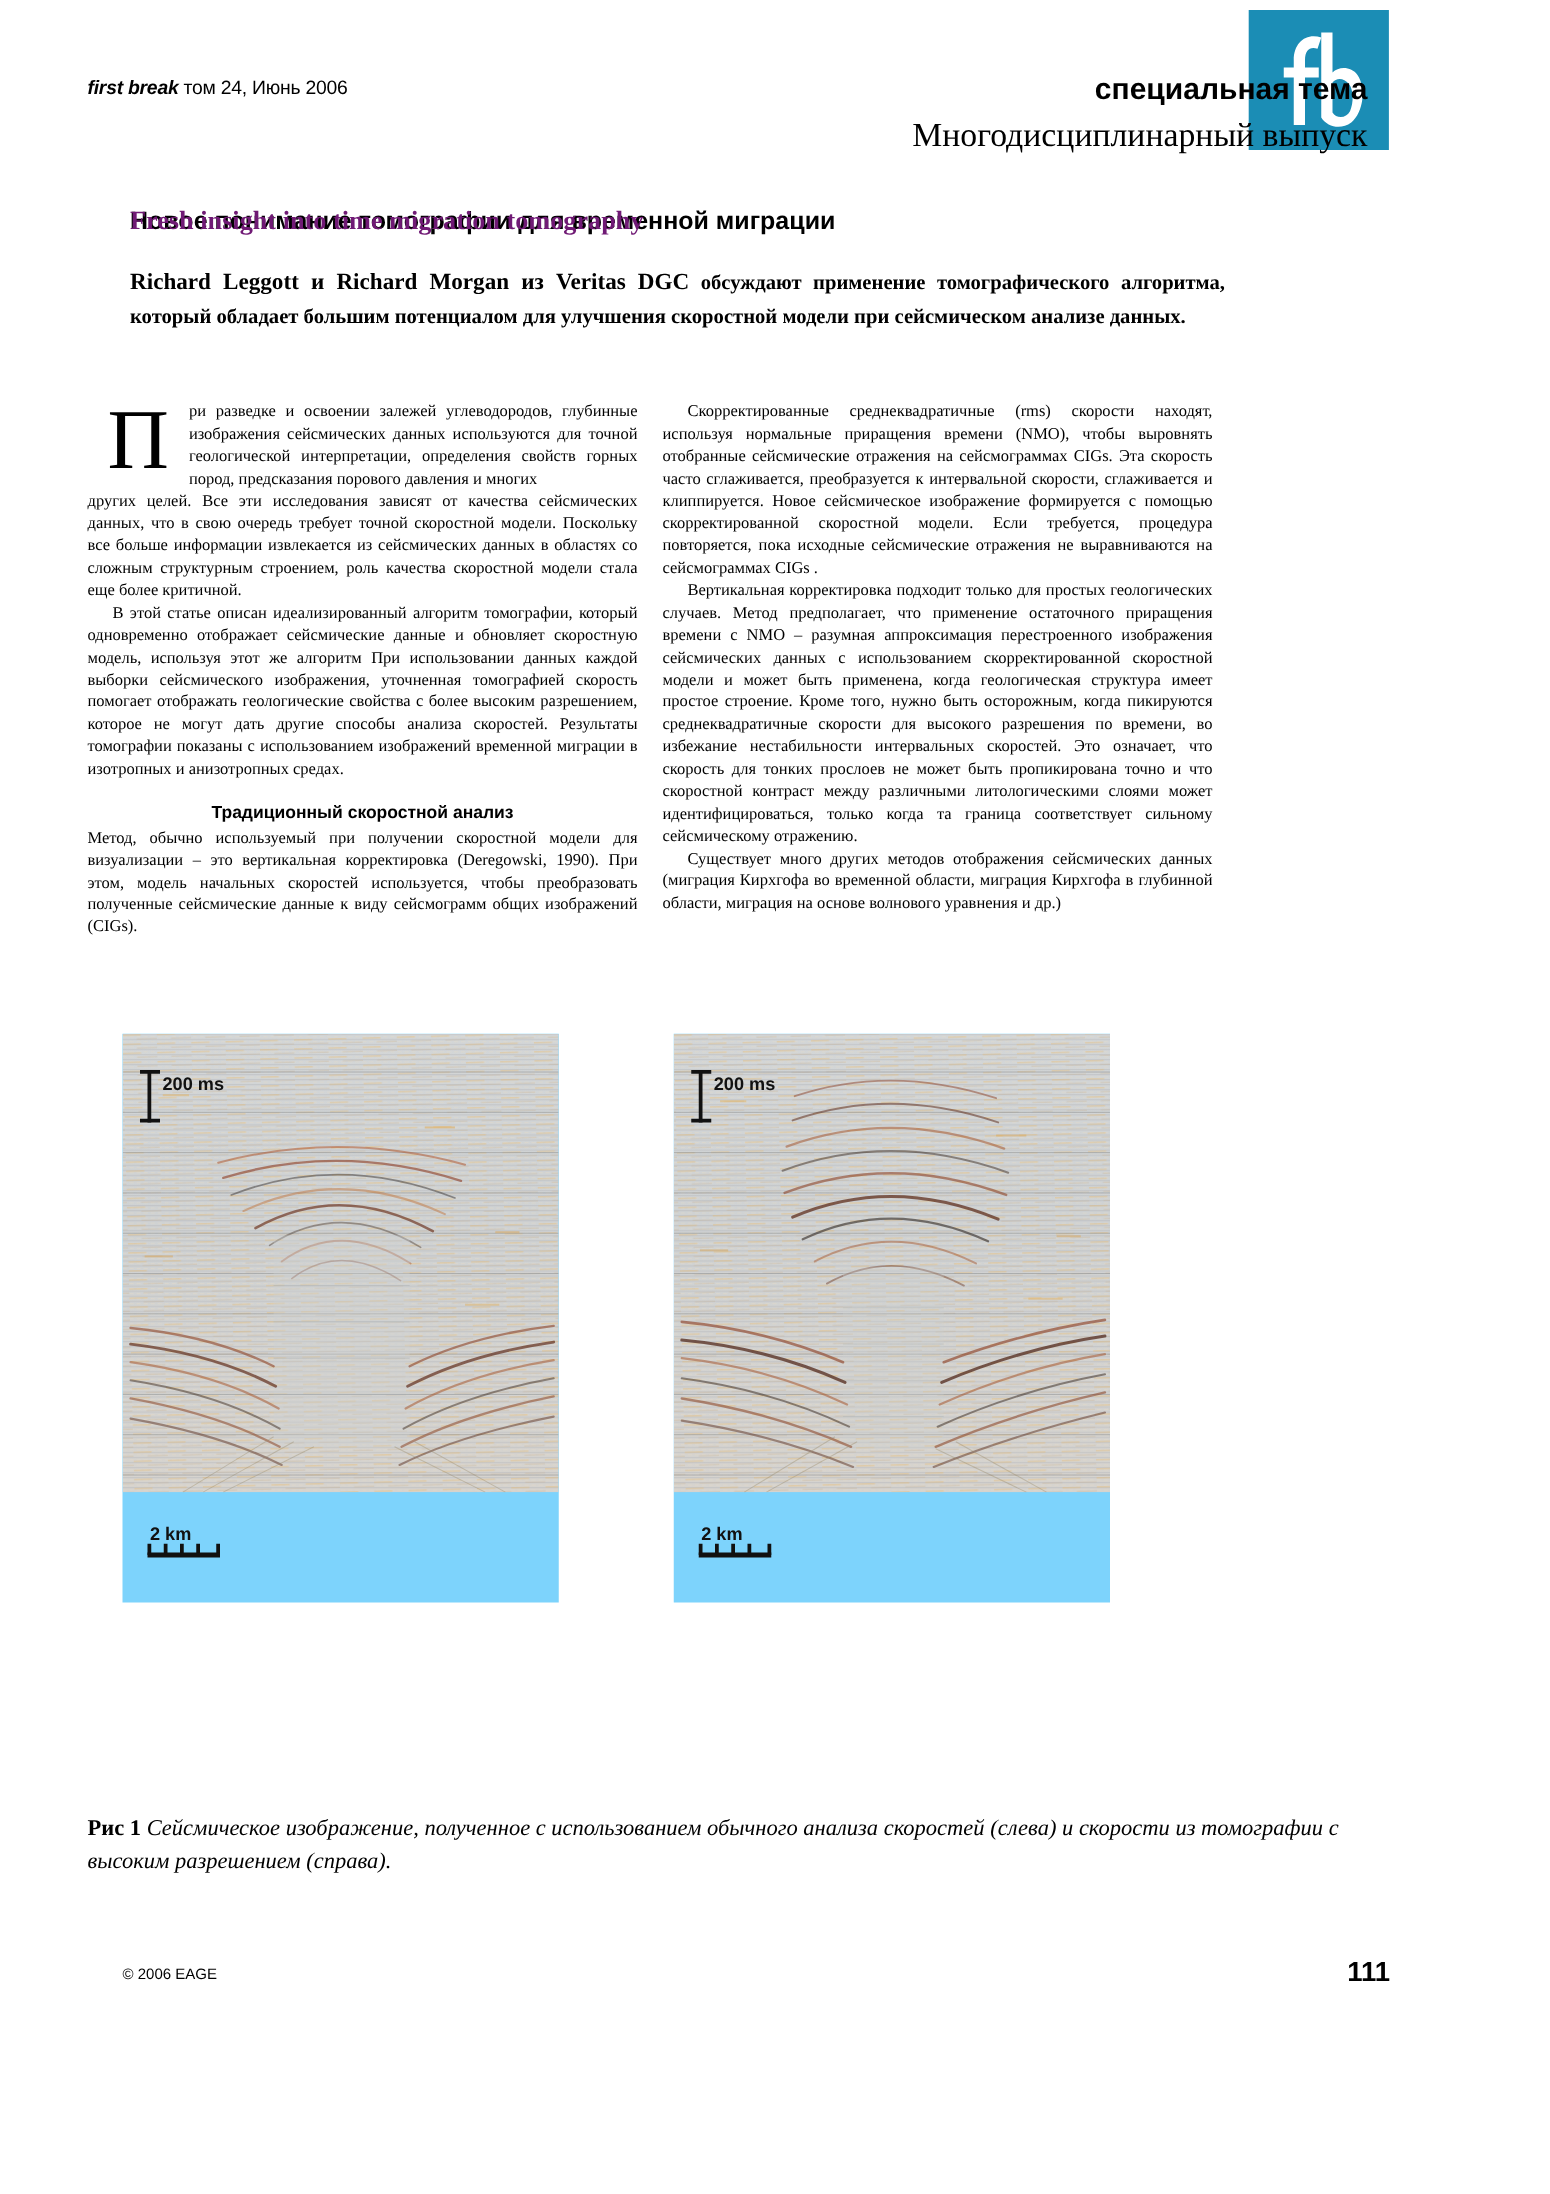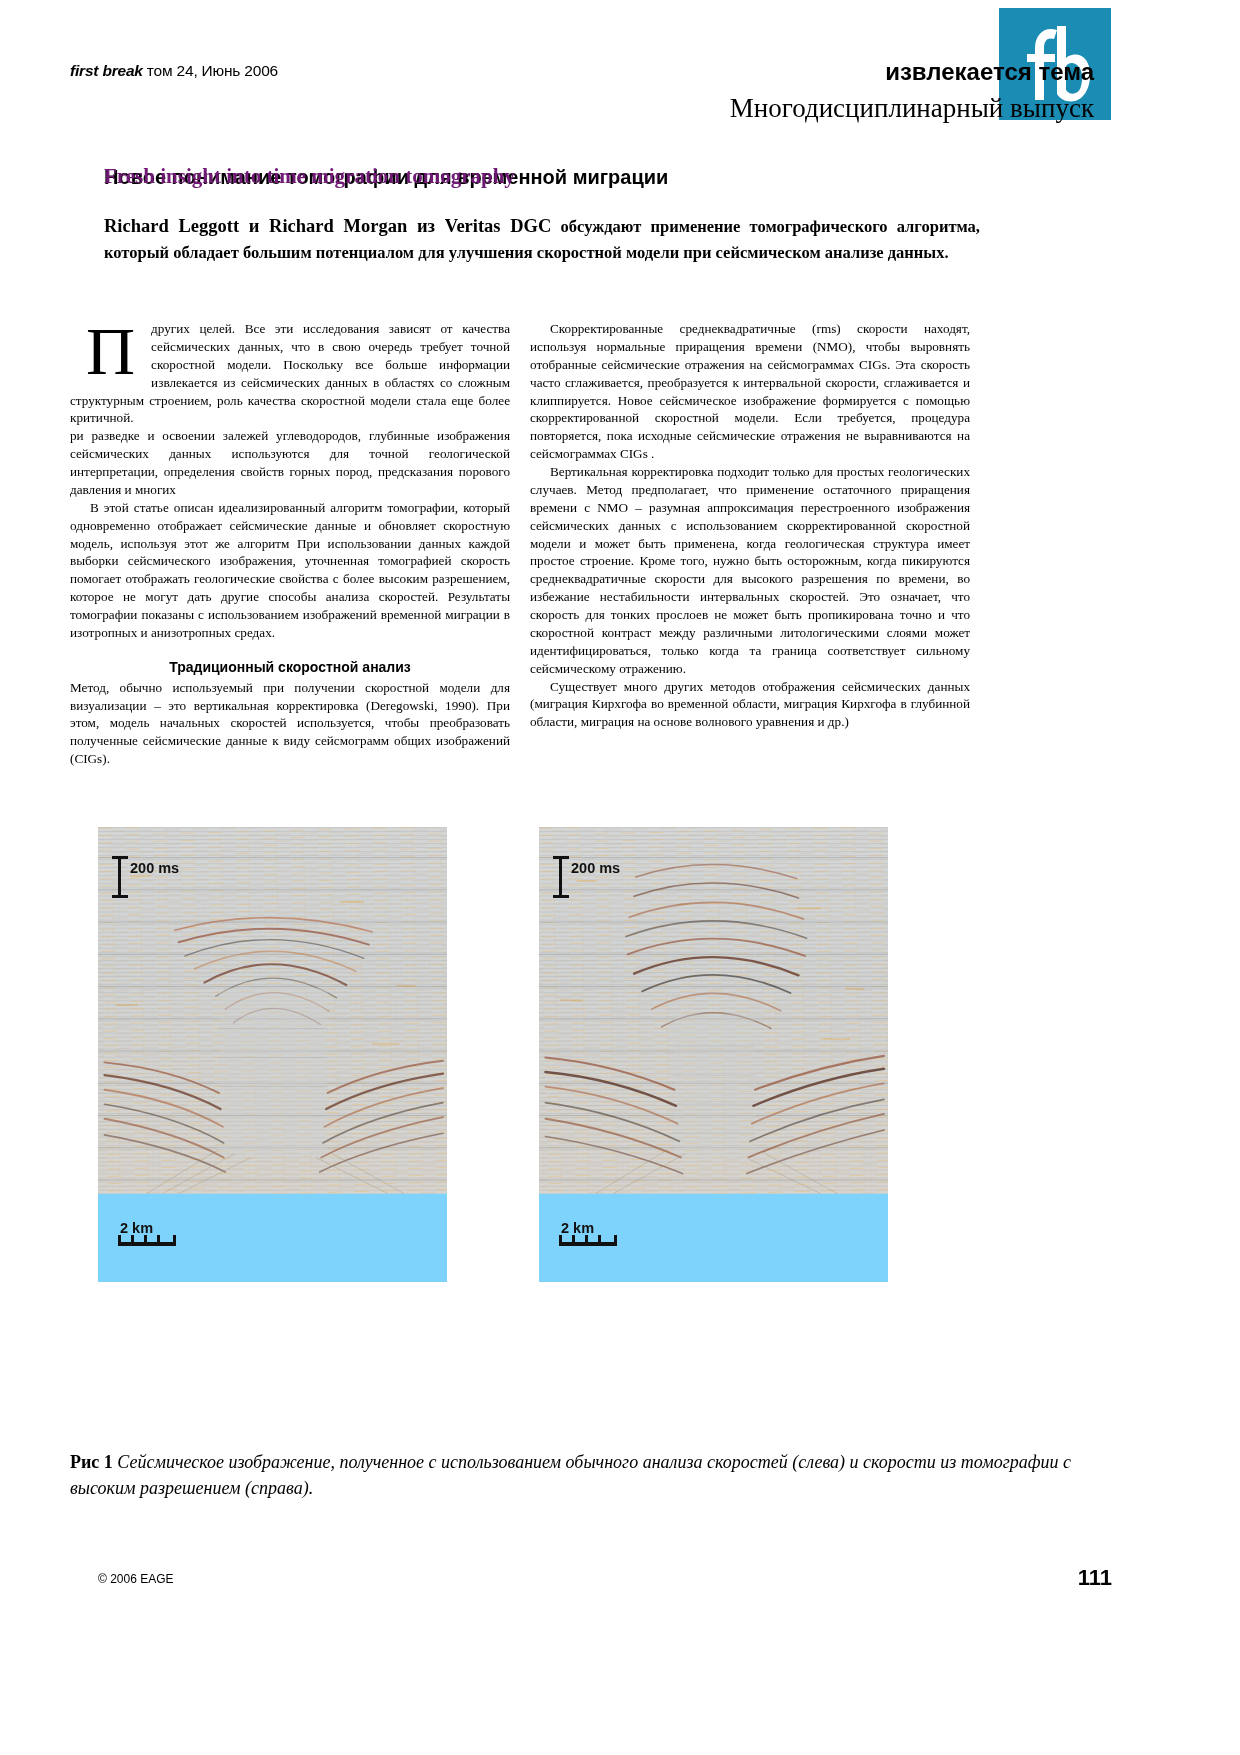--- a/index.html
+++ b/index.html
@@ -260,35 +260,35 @@
         <path d="M58 18 L67 18 L67 50 C72 45, 82 45, 87 52 C94 62, 92 82, 82 90 C74 96, 63 94, 58 86 Z
                  M67 58 L67 82 C70 87, 78 87, 81 81 C84 74, 84 64, 80 59 C76 54, 70 54, 67 58 Z"></path>
       </g>
     </svg>
   </div>
 
   <div class="masthead">
     <span class="fb-italic">first break</span><span> том 24, Июнь 2006</span>
   </div>
 
-  <div class="special-topic">извлекается тема</div>
+  <div class="special-topic">специальная тема</div>
   <div class="issue-line">Многодисциплинарный выпуск</div>
 
   <div class="title-ru">Новое понимание томографии для временной миграции</div>
   <div class="title-en">Fresh insight into time migration tomography</div>
 
   <div class="abstract">
     <span class="big">Richard Leggott и Richard Morgan из Veritas DGC</span><span> обсуждают применение томографического алгоритма, который обладает большим потенциалом для улучшения скоростной модели при сейсмическом анализе данных.</span>
   </div>
 
   <div class="col col-left">
     <div class="dropcap-para">
       <span class="dropcap">П</span>
+      <p>ри разведке и освоении залежей углеводородов, глубинные изображения сейсмических данных используются для точной геологической интерпретации, определения свойств горных пород, предсказания порового давления и многих</p>
       <p>других целей. Все эти исследования зависят от качества сейсмических данных, что в свою очередь требует точной скоростной модели. Поскольку все больше информации извлекается из сейсмических данных в областях со сложным структурным строением, роль качества скоростной модели стала еще более критичной.</p>
-      <p>ри разведке и освоении залежей углеводородов, глубинные изображения сейсмических данных используются для точной геологической интерпретации, определения свойств горных пород, предсказания порового давления и многих</p>
     </div>
     <p class="ind">В этой статье описан идеализированный алгоритм томографии, который одновременно отображает сейсмические данные и обновляет скоростную модель, используя этот же алгоритм При использовании данных каждой выборки сейсмического изображения, уточненная томографией скорость помогает отображать геологические свойства с более высоким разрешением, которое не могут дать другие способы анализа скоростей. Результаты томографии показаны с использованием изображений временной миграции в изотропных и анизотропных средах.</p>
     <h2 class="subhead">Традиционный скоростной анализ</h2>
     <p> Метод, обычно используемый при получении скоростной модели для визуализации – это вертикальная корректировка (Deregowski, 1990). При этом, модель начальных скоростей используется, чтобы преобразовать полученные сейсмические данные к виду сейсмограмм общих изображений (CIGs).</p>
   </div>
 
   <div class="col col-right">
     <p class="ind">Скорректированные среднеквадратичные (rms) скорости находят, используя нормальные приращения времени (NMO), чтобы выровнять отобранные сейсмические отражения на сейсмограммах CIGs. Эта скорость часто сглаживается, преобразуется к интервальной скорости, сглаживается и клиппируется. Новое сейсмическое изображение формируется с помощью скорректированной скоростной модели. Если требуется, процедура повторяется, пока исходные сейсмические отражения не выравниваются на сейсмограммах CIGs .</p>
     <p class="ind">Вертикальная корректировка подходит только для простых геологических случаев. Метод предполагает, что применение остаточного приращения времени с NMO – разумная аппроксимация перестроенного изображения сейсмических данных с использованием скорректированной скоростной модели и может быть применена, когда геологическая структура имеет простое строение. Кроме того, нужно быть осторожным, когда пикируются среднеквадратичные скорости для высокого разрешения по времени, во избежание нестабильности интервальных скоростей. Это означает, что скорость для тонких прослоев не может быть пропикирована точно и что скоростной контраст между различными литологическими слоями может идентифицироваться, только когда та граница соответствует сильному сейсмическому отражению.</p>
     <p class="ind">Существует много других методов отображения сейсмических данных (миграция Кирхгофа во временной области, миграция Кирхгофа в глубинной области, миграция на основе волнового уравнения и др.)</p>

